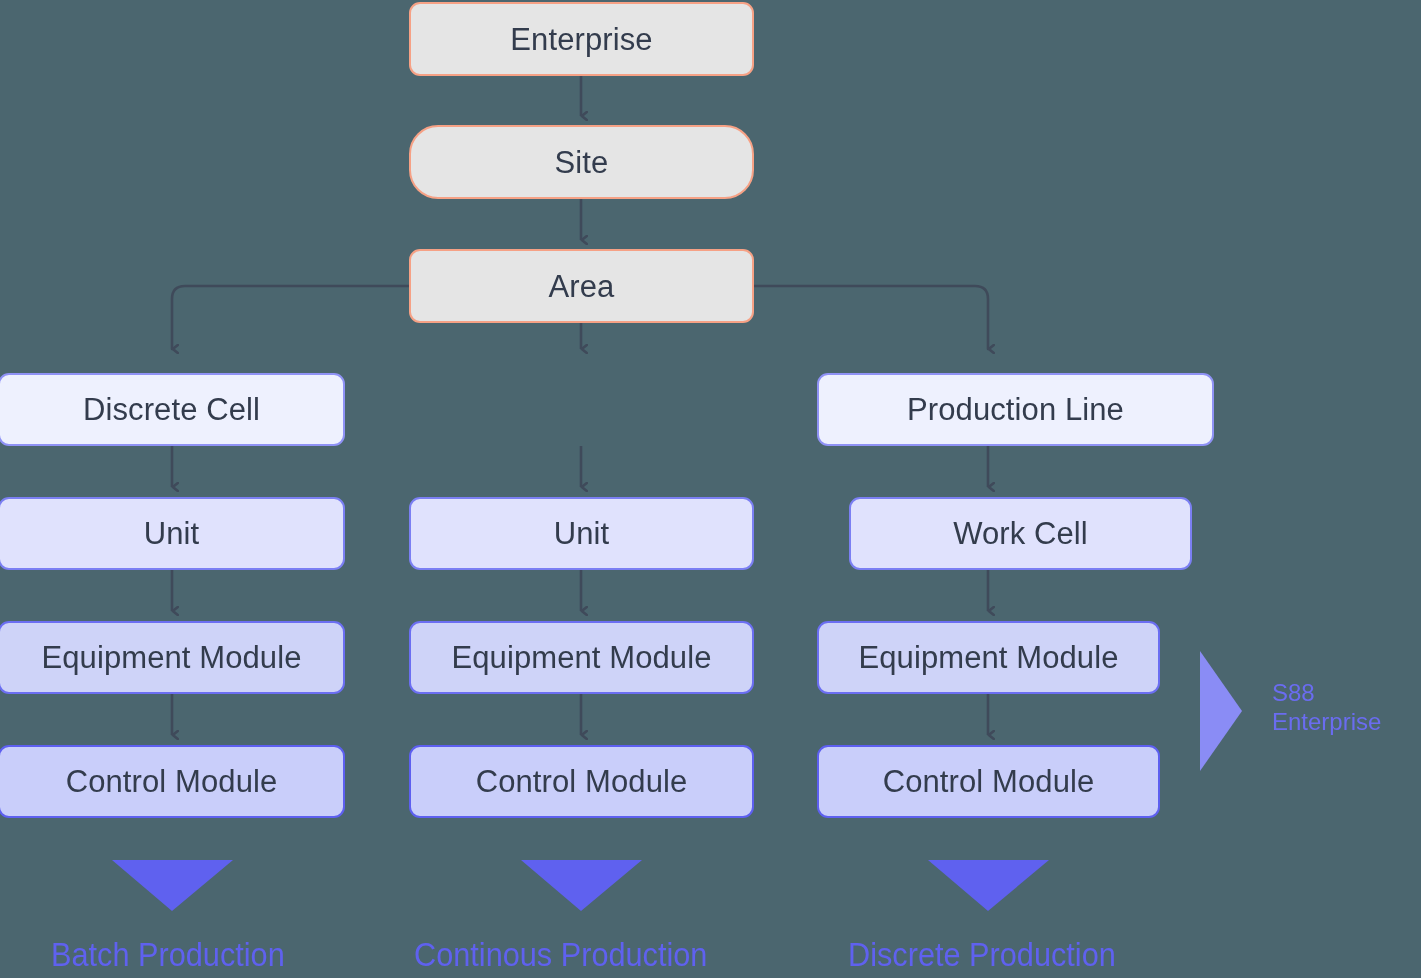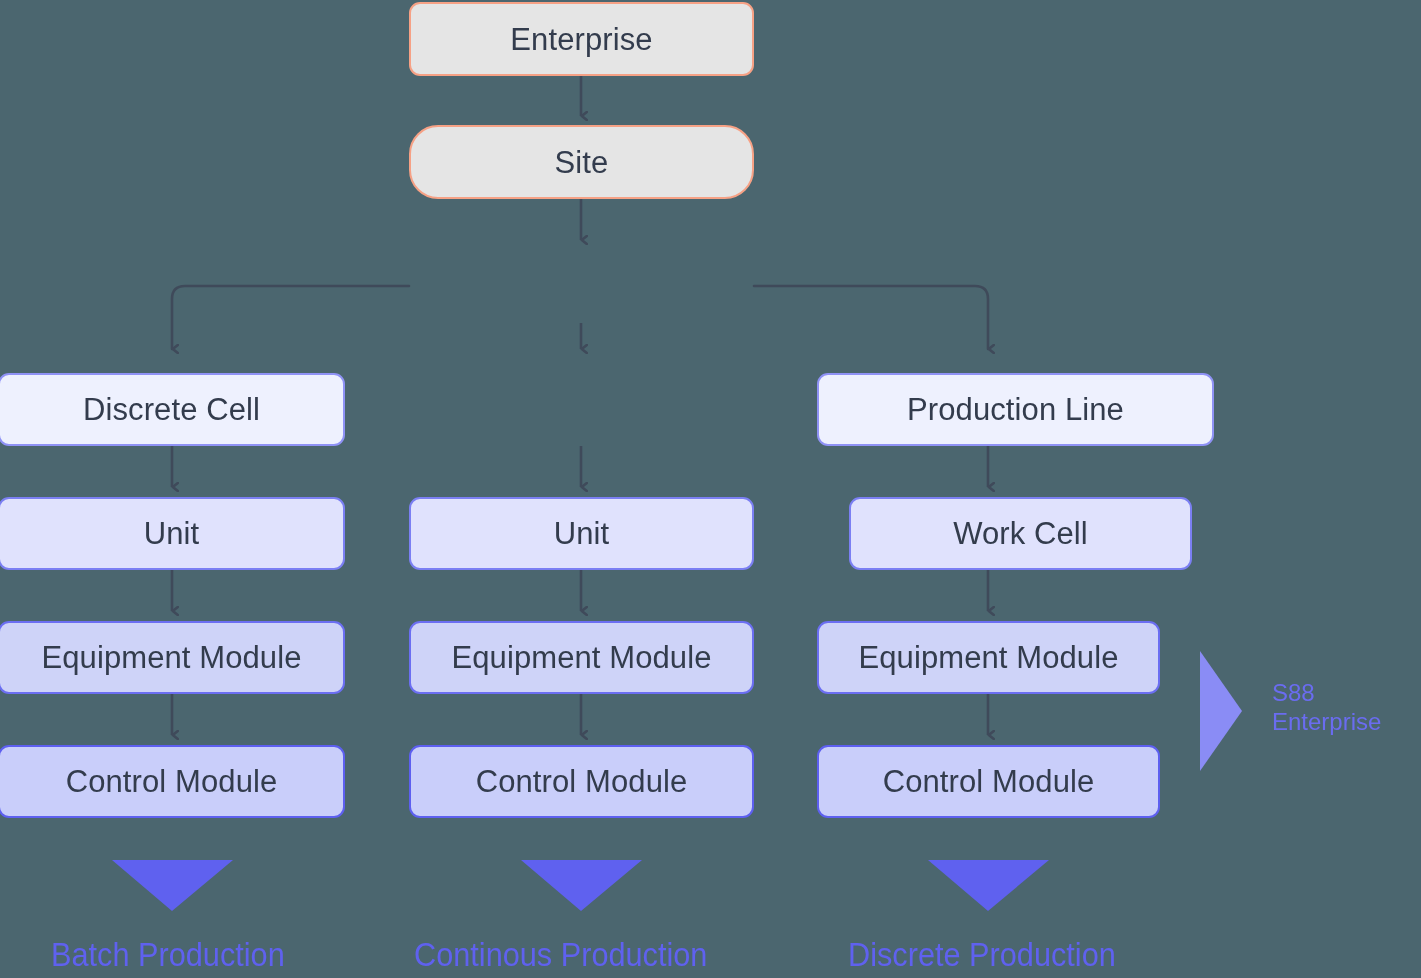--- a/index.html
+++ b/index.html
@@ -148,20 +148,23 @@
   </svg>
 
   <div class="node tier-top" style="left:409px; top:2px; width:345px; height:74px;">
     <span>Enterprise</span>
   </div>
 
   <div class="node tier-top" style="left:409px; top:125px; width:345px; height:74px;border-radius:29px;">
     <span>Site</span>
   </div>
 
+  <div class="node tier-top" style="left:409px; top:249px; width:345px; height:74px;">
+    <span>Area</span>
+  </div>
 
   <div class="node tier-1" style="left:-2px; top:373px; width:347px; height:73px;">
     <span>Discrete Cell</span>
   </div>
 
 
   <div class="node tier-1" style="left:817px; top:373px; width:397px; height:73px;">
     <span>Production Line</span>
   </div>
 

